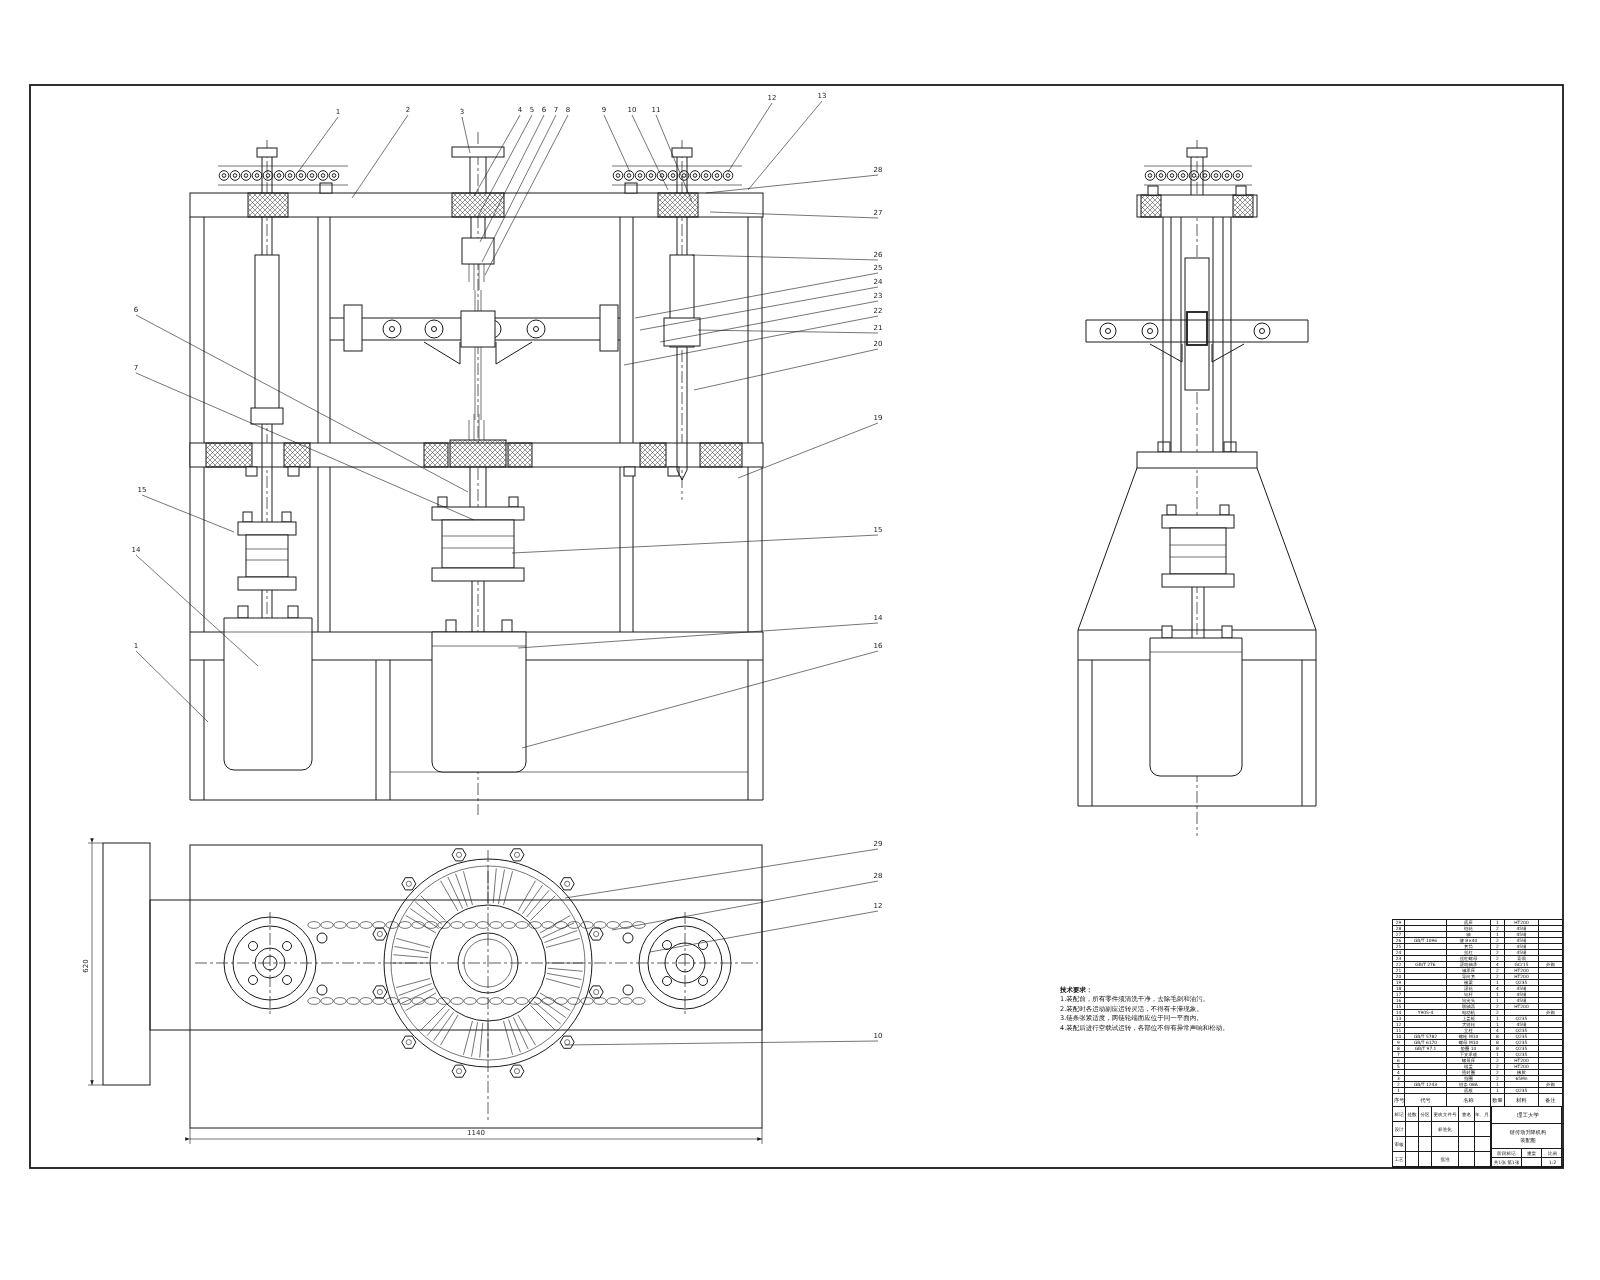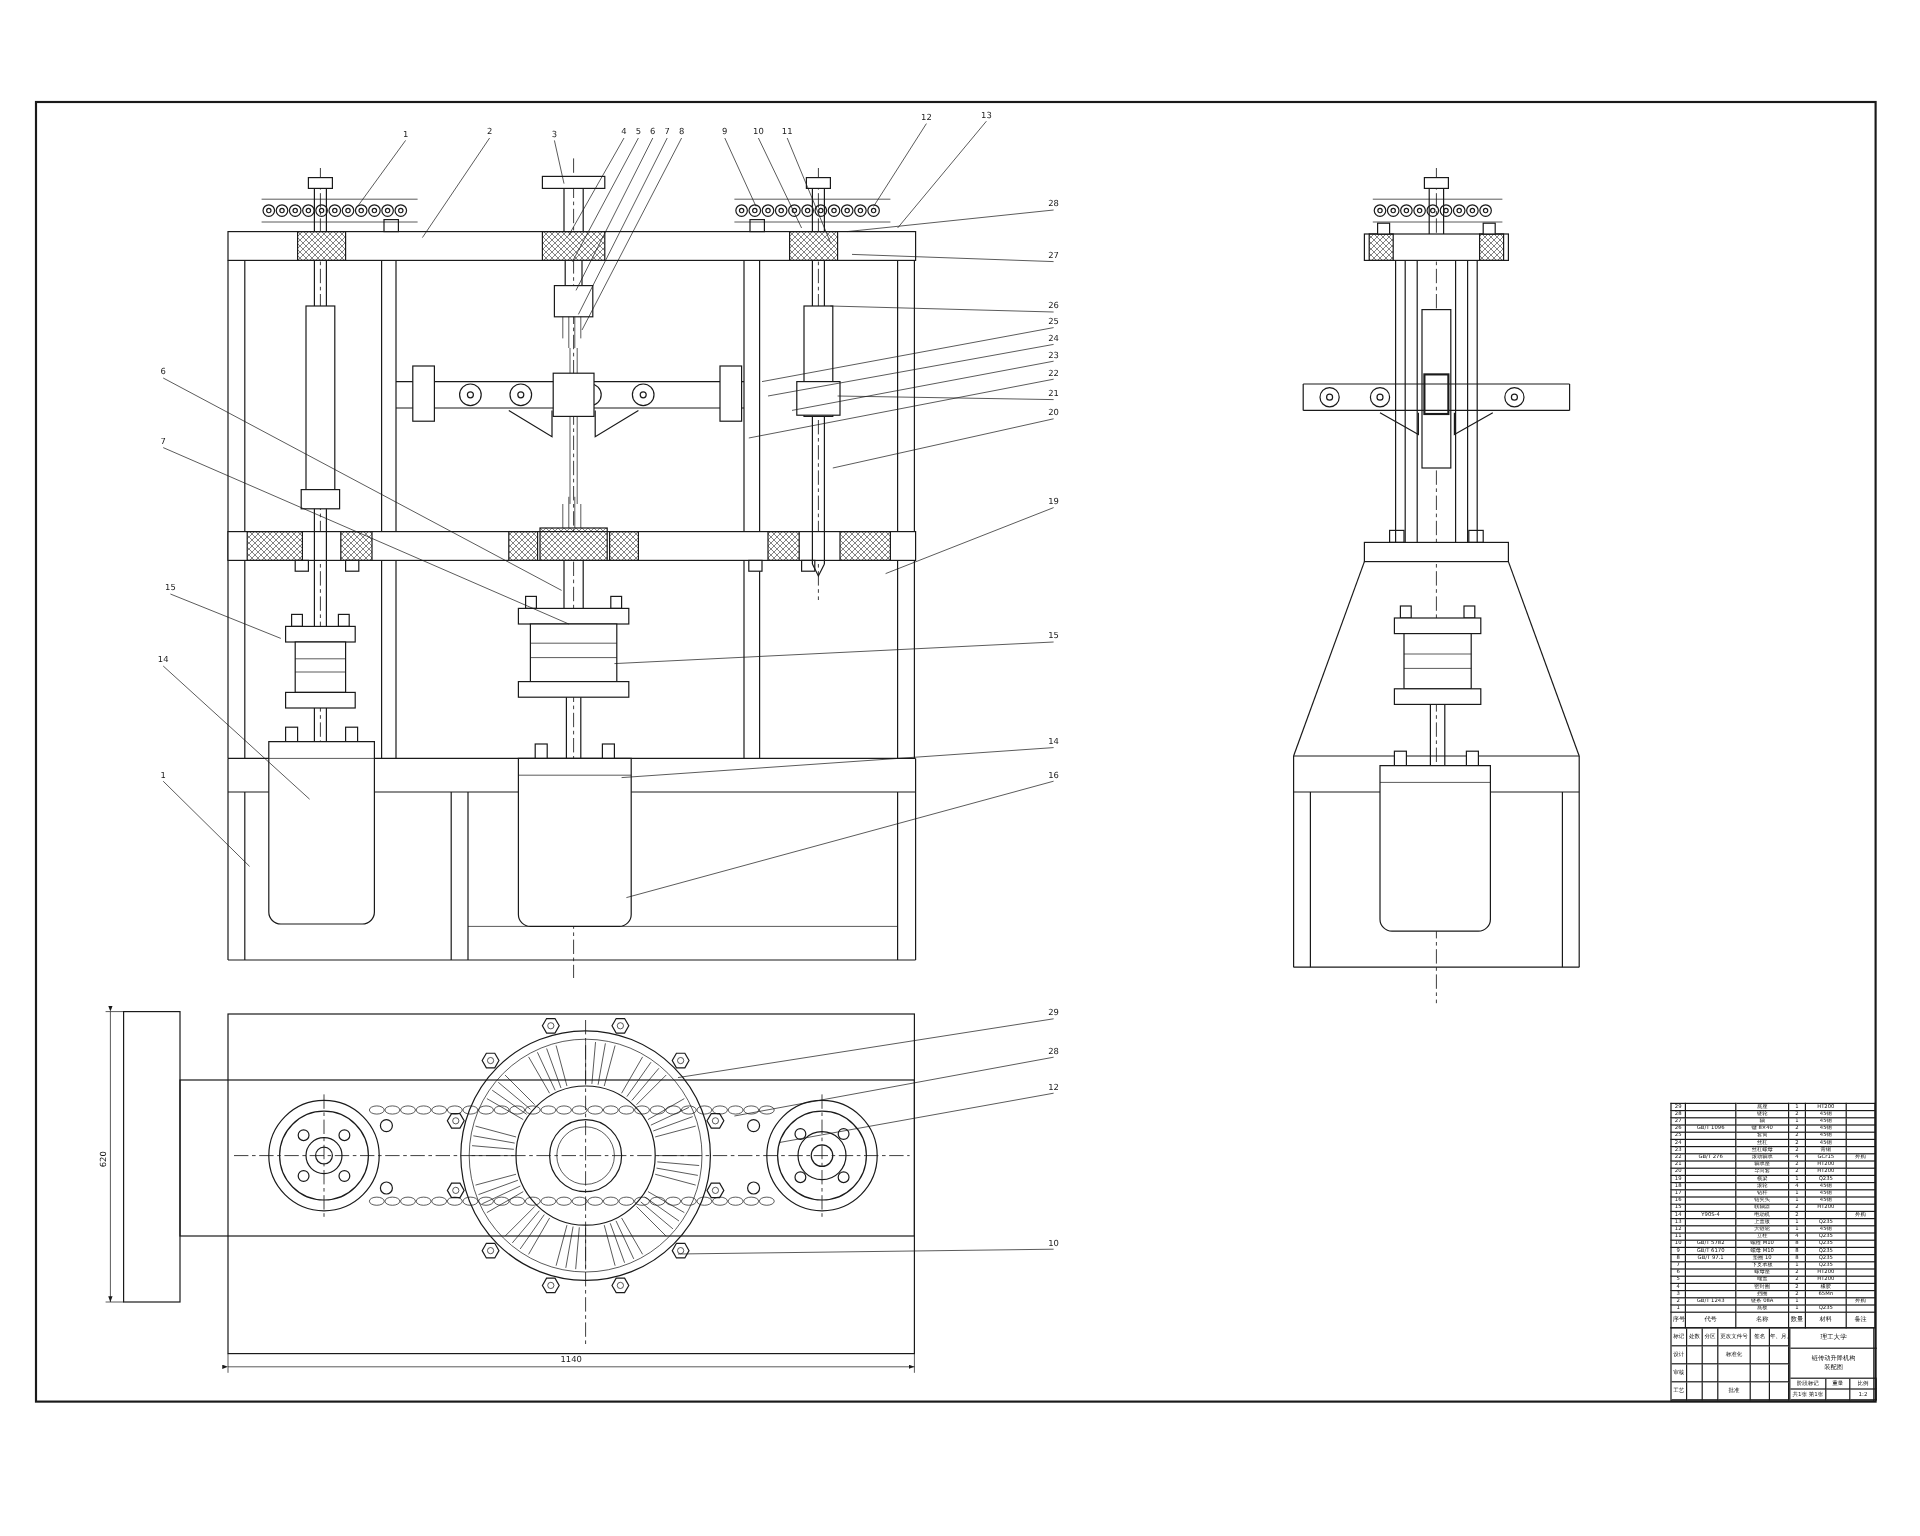--- a/index.html
+++ b/index.html
@@ -556,20 +556,29 @@
         <text x="136" y="370" class="co">7</text>
         <line x1="234" y1="532" x2="142" y2="495" class="thin"></line>
         <text x="142" y="492" class="co">15</text>
         <line x1="258" y1="666" x2="136" y2="555" class="thin"></line>
         <text x="136" y="552" class="co">14</text>
         <line x1="208" y1="722" x2="136" y2="651" class="thin"></line>
         <text x="136" y="648" class="co">1</text>
       </g>
 </svg>
 
+<div class="notes">
+  <div class="t">技术要求：</div>
+  <div>
+        <div>1.装配前，所有零件须清洗干净，去除毛刺和油污。</div>
+        <div>2.装配时各运动副应运转灵活，不得有卡滞现象。</div>
+        <div>3.链条张紧适度，两链轮端面应位于同一平面内。</div>
+        <div>4.装配后进行空载试运转，各部位不得有异常声响和松动。</div>
+      </div>
+</div>
 
 <table class="bom">
   <colgroup>
     <col style="width:12px">
         <col style="width:42px">
         <col style="width:44px">
     <col style="width:14px">
         <col style="width:34px">
         <col style="width:24px">
   </colgroup>

